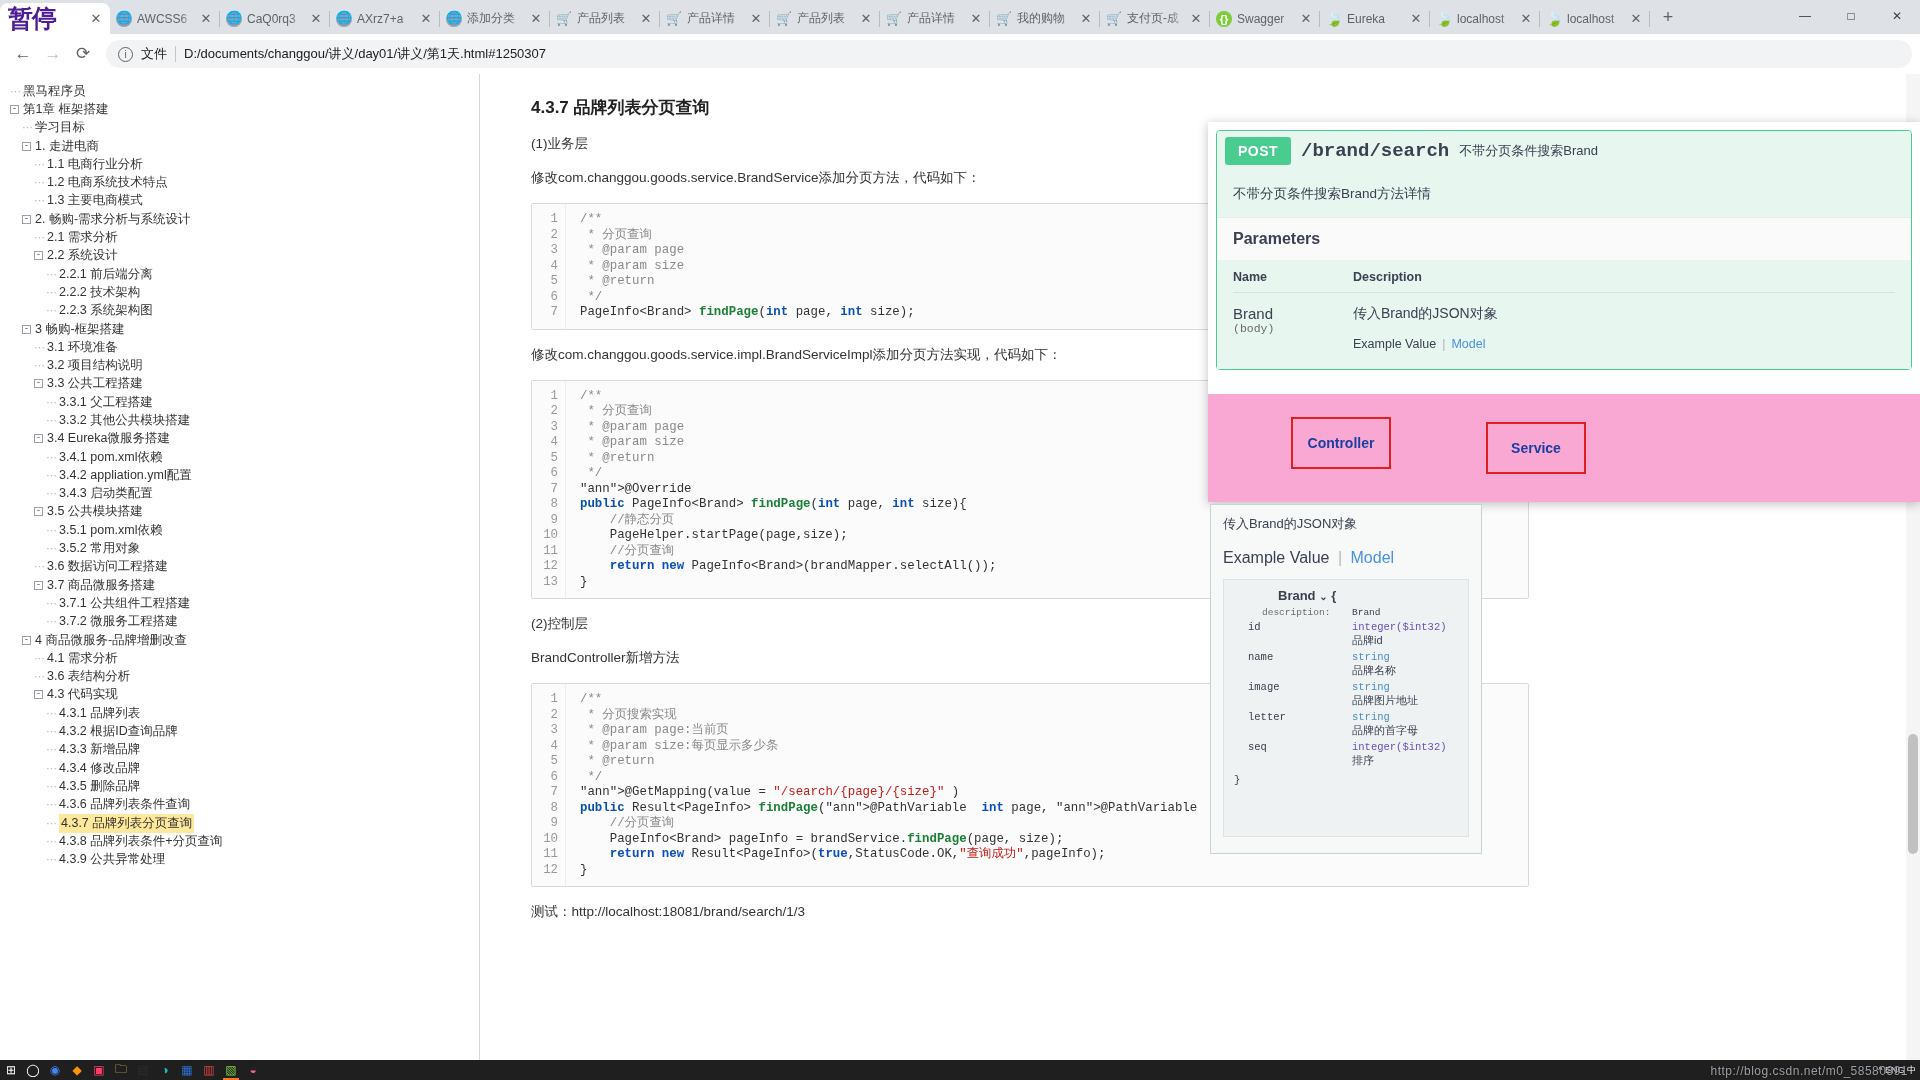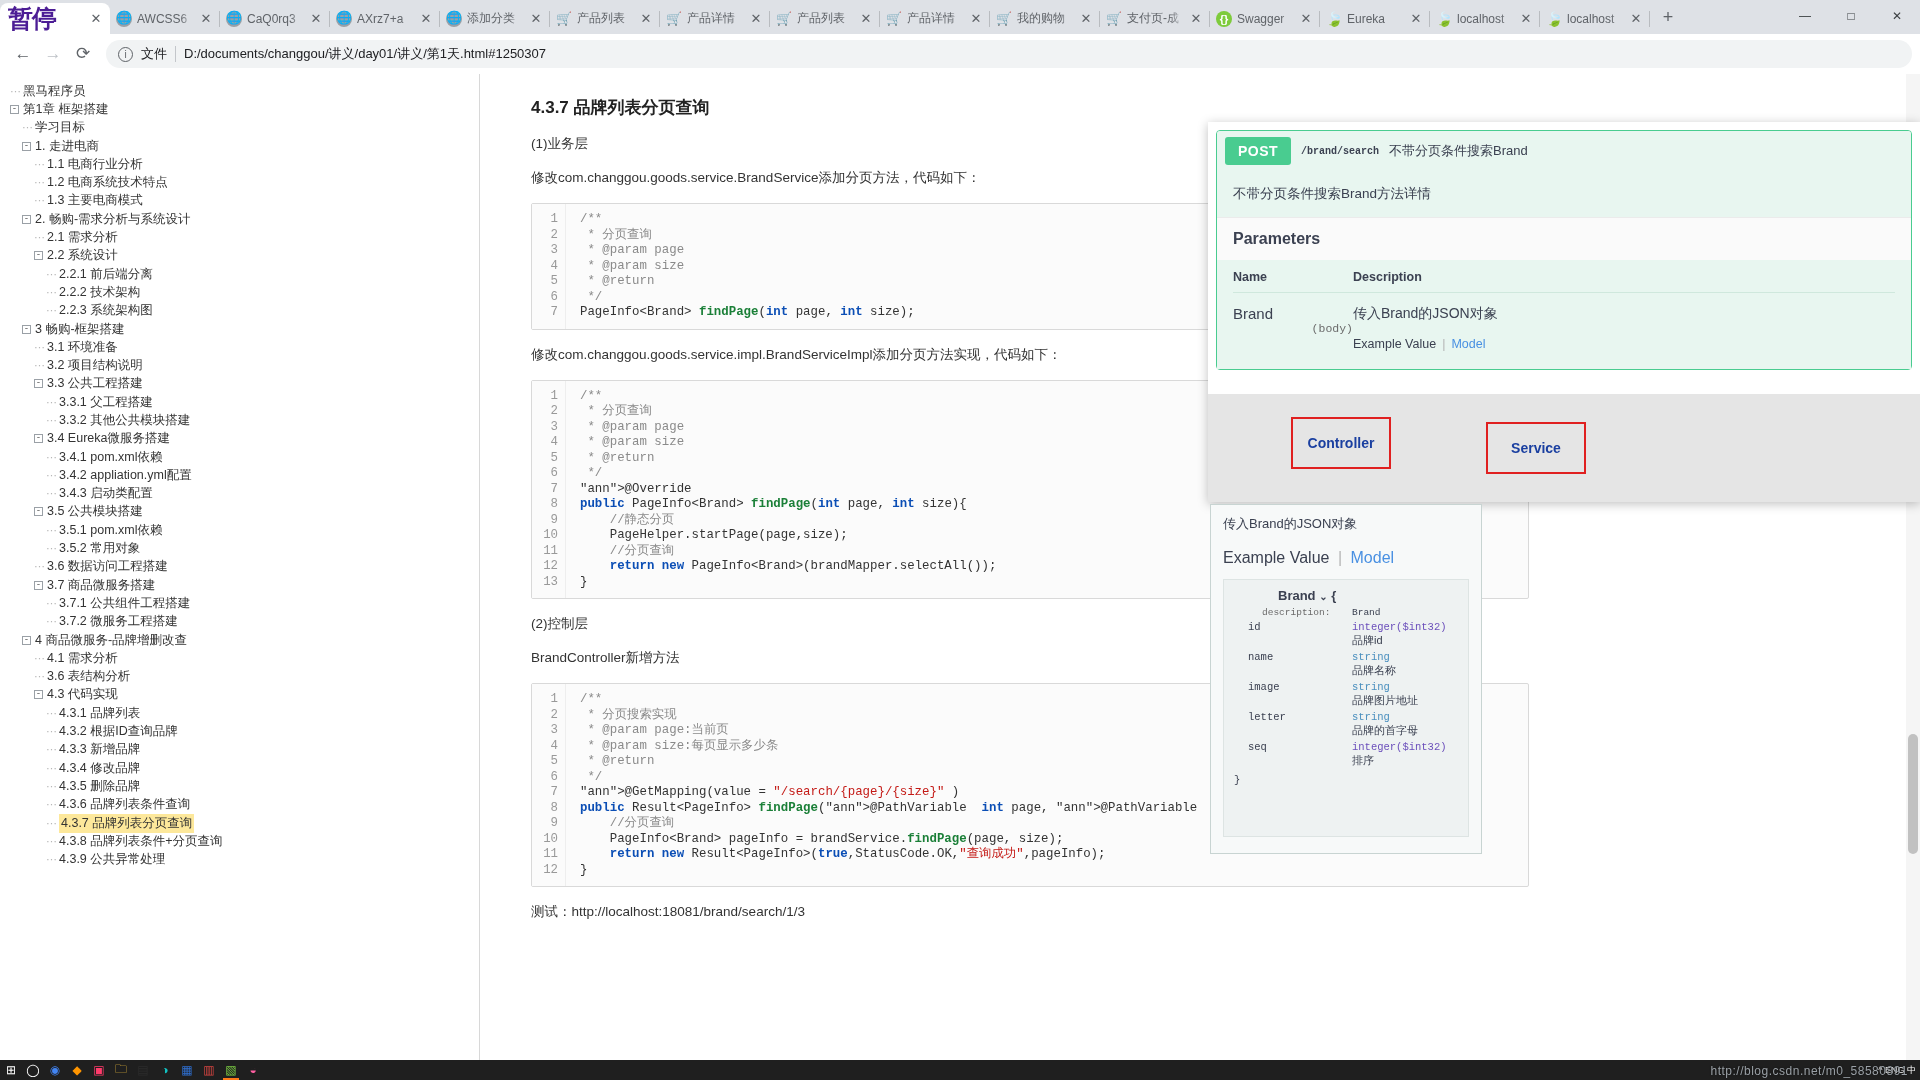--- a/index.html
+++ b/index.html
@@ -104,39 +104,39 @@
     position:absolute; left:1208px; top:48px; width:712px; height:380px;
     background:#fff; box-shadow:0 2px 10px rgba(0,0,0,.25);
     overflow:hidden; z-index:20; font-size:13px; color:#3b4151;
   }
   .sw-opblock { border:1px solid #49cc90; border-radius:4px; background:#e8f6f0; margin:8px; }
   .sw-head { display:flex; align-items:center; gap:10px; padding:6px 8px; background:#e8f6f0; border-radius:3px; }
   .sw-method {
     background:#49cc90; color:#fff; font-weight:bold; font-size:14px;
     padding:6px 0; width:66px; text-align:center; border-radius:3px; letter-spacing:.5px;
   }
-  .sw-path { font-family:"Liberation Mono", monospace; font-weight:bold; font-size:10px; color:#3b4151; }
+  .sw-path { font-family:"Liberation Mono", monospace; font-weight:bold; font-size:19px; color:#3b4151; }
   .sw-summary { font-size:13px; color:#3b4151; }
   .sw-desc { padding:14px 16px; font-size:13.5px; color:#3b4151; background:#e8f6f0; }
   .sw-section-title { padding:12px 16px; font-size:16px; font-weight:bold; color:#3b4151; background:#fafafa; border-top:1px solid #ebebeb; }
   .sw-params { background:#e8f6f0; padding:0 16px 12px 16px; }
   .sw-th { display:flex; font-size:12.5px; font-weight:bold; color:#3b4151; padding:10px 0 8px 0; border-bottom:1px solid #cfe8dd; }
   .sw-th .c1 { width:120px; }
   .sw-tr { display:flex; padding:12px 0 6px 0; }
   .sw-tr .c1 { width:120px; }
   .sw-pname { font-size:15px; color:#3b4151; }
-  .sw-ptype { font-family:"Liberation Mono", monospace; font-size:11.5px; color:#6b6b6b;text-align:right; }
+  .sw-ptype { font-family:"Liberation Mono", monospace; font-size:11.5px; color:#6b6b6b; }
   .sw-pdesc { font-size:14px; color:#3b4151; margin-bottom:14px; }
   .sw-tabs { display:flex; gap:0; font-size:12.5px; }
   .sw-tab { color:#3b4151; padding-right:6px; }
   .sw-tab.sel { color:#4990e2; }
   .sw-tab-sep { color:#b5b5b5; padding:0 6px 0 0; }
 
   
-  #annot-layer { position:absolute; left:1208px; top:320px; width:712px; height:108px; background:#e5e5e5; z-index:21;padding-left:48px; }
+  #annot-layer { position:absolute; left:1208px; top:320px; width:712px; height:108px; background:#f9a8d4; z-index:21;padding-left:48px; }
   .redbox {
     position:absolute; border:2px solid #e02020; background:transparent;
     display:flex; align-items:center; justify-content:center;
     color:#1a3fa0; font-size:14px; font-weight:bold;
   }
   #redbox-controller { left:83px; top:23px; width:100px; height:52px; }
   #redbox-service { left:278px; top:28px; width:100px; height:52px; }
 
   
   #model-popup {

